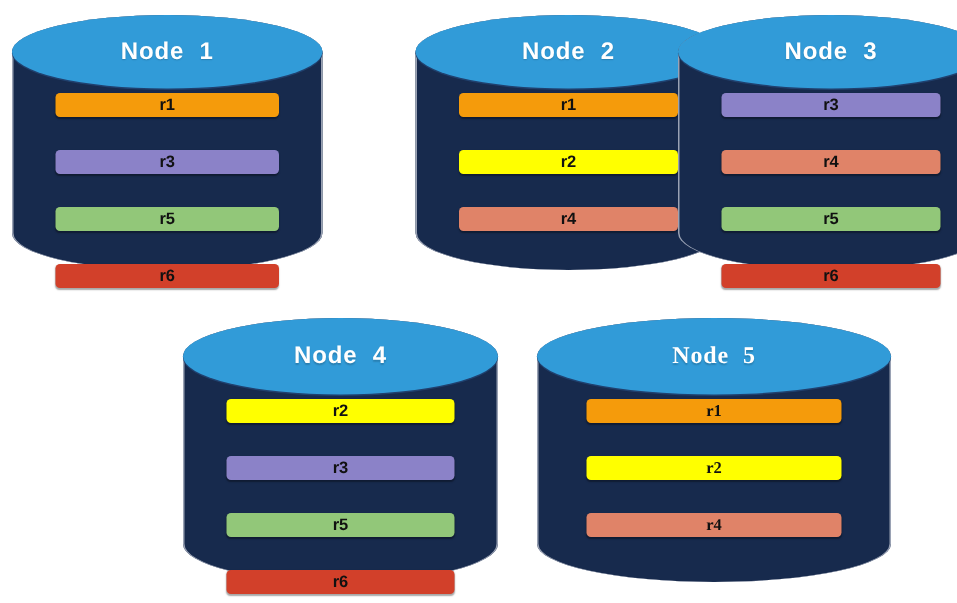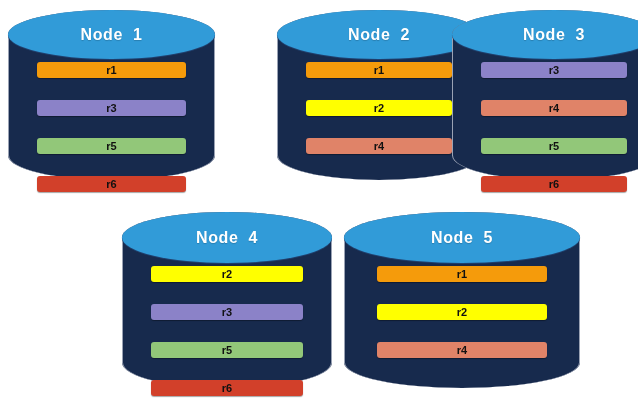--- a/index.html
+++ b/index.html
@@ -127,21 +127,21 @@
       <div class="cyl-body"></div>
       <div class="cyl-top"></div>
       <div class="node-title">Node  4</div>
       <div class="replica-list" style="top: 54px;">
         <div class="replica-bar" style="background: rgb(255, 255, 0);">r2</div>
         <div class="replica-bar" style="background: rgb(139, 130, 200);">r3</div>
         <div class="replica-bar" style="background: rgb(146, 199, 121);">r5</div>
         <div class="replica-bar" style="background: rgb(210, 64, 42);">r6</div>
       </div>
     </div>
-    <div class="node" style="left: 344px; top: 212px; width: 204px; height: 176px;">
+    <div class="node" style="left: 358px; top: 212px; width: 204px; height: 176px; font-family: Liberation Serif, serif;">
       <div class="cyl-body"></div>
       <div class="cyl-top"></div>
       <div class="node-title">Node  5</div>
       <div class="replica-list" style="top: 54px;">
         <div class="replica-bar" style="background: rgb(245, 155, 11);">r1</div>
         <div class="replica-bar" style="background: rgb(255, 255, 0);">r2</div>
         <div class="replica-bar" style="background: rgb(224, 131, 104);">r4</div>
       </div>
     </div>
   </div>

